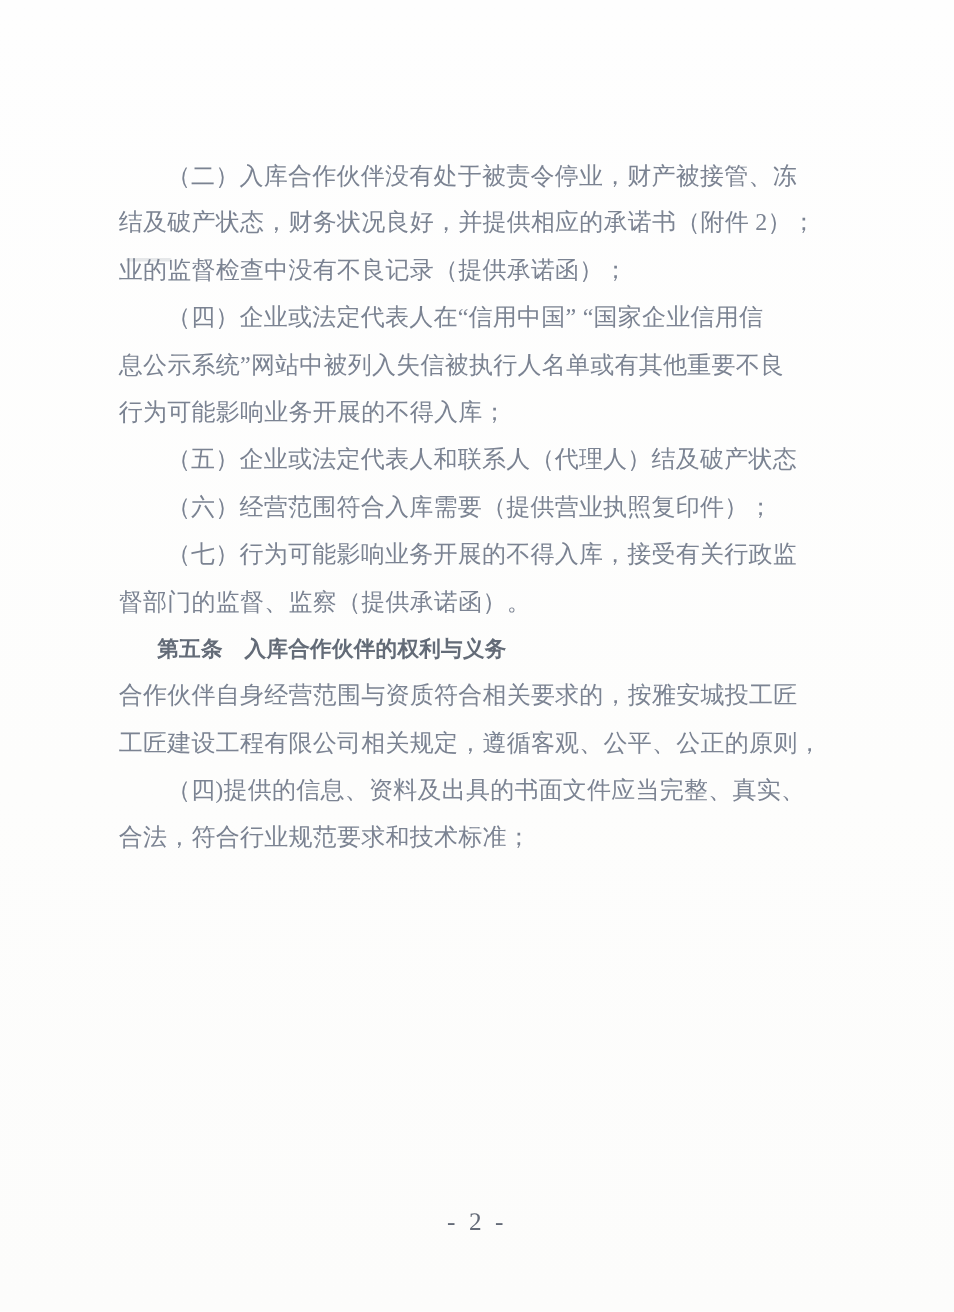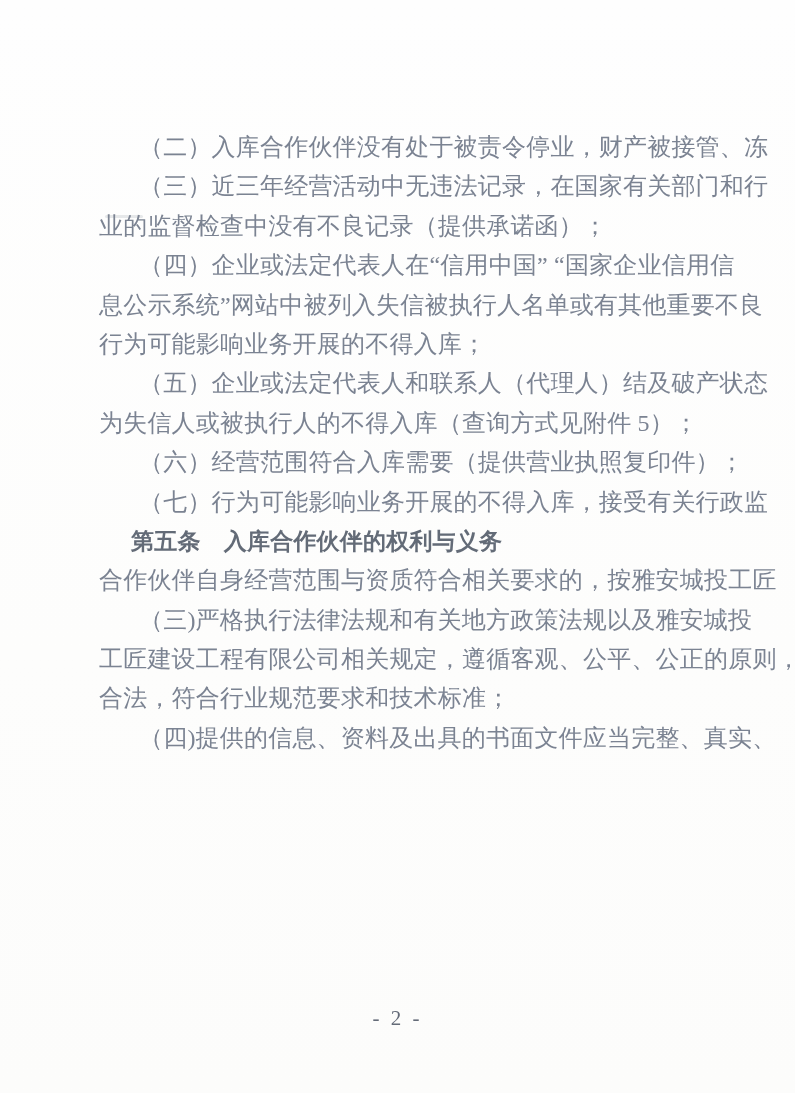--- a/index.html
+++ b/index.html
@@ -21,35 +21,35 @@
   }
   .doc-body {
     position: absolute;
     left: 99px;
     top: 128px;
     width: 616px;
   }
   .doc-line {
     height: 39.4px;
     line-height: 39.4px;
-    font-size: 24px;
+    font-size: 20px;
     color: #7b8392;
     white-space: nowrap;
     letter-spacing: 0.2px;
     font-family: "Liberation Serif", serif;
   }
   .doc-line.indent {
     padding-left: 40px;
   }
   .doc-line.heading {
     padding-left: 32px;
     font-family: "Liberation Sans", sans-serif;
     font-weight: bold;
     color: #636b77;
-    font-size: 23px;
+    font-size: 18px;
   }
   .page-number {
     position: absolute;
     top: 1006px;
     left: 0;
     width: 795px;
     text-align: center;
     font-size: 21px;
     color: #646b78;
     letter-spacing: 3px;
@@ -66,30 +66,29 @@
     border-radius: 2px;
   }
 </style>
 </head>
 <body>
 
 <div class="page">
   <div class="scan-artifact"></div>
   <div class="doc-body">
       <div class="doc-line indent">（二）入库合作伙伴没有处于被责令停业，财产被接管、冻</div>
-      <div class="doc-line indent">（三）近三年经营活动中无违法记录，在国家有关部门和行</div>
+      <div class="doc-line">结及破产状态，财务状况良好，并提供相应的承诺书（附件 2）；</div>
       <div class="doc-line">业的监督检查中没有不良记录（提供承诺函）；</div>
       <div class="doc-line indent">（四）企业或法定代表人在“信用中国” “国家企业信用信</div>
       <div class="doc-line">息公示系统”网站中被列入失信被执行人名单或有其他重要不良</div>
       <div class="doc-line">行为可能影响业务开展的不得入库；</div>
       <div class="doc-line indent">（五）企业或法定代表人和联系人（代理人）结及破产状态</div>
-      <div class="doc-line">为失信人或被执行人的不得入库（查询方式见附件 5）；</div>
       <div class="doc-line indent">（六）经营范围符合入库需要（提供营业执照复印件）；</div>
       <div class="doc-line indent">（七）行为可能影响业务开展的不得入库，接受有关行政监</div>
+      <div class="doc-line">督部门的监督、监察（提供承诺函）。</div>
       <div class="doc-line indent heading">第五条　入库合作伙伴的权利与义务</div>
       <div class="doc-line">合作伙伴自身经营范围与资质符合相关要求的，按雅安城投工匠</div>
-      <div class="doc-line indent">（三)严格执行法律法规和有关地方政策法规以及雅安城投</div>
       <div class="doc-line">工匠建设工程有限公司相关规定，遵循客观、公平、公正的原则，</div>
+      <div class="doc-line indent">（四)提供的信息、资料及出具的书面文件应当完整、真实、</div>
       <div class="doc-line">合法，符合行业规范要求和技术标准；</div>
-      <div class="doc-line indent">（四)提供的信息、资料及出具的书面文件应当完整、真实、</div>
     </div>
   <div class="page-number">- 2 -</div>
 </div>
 
 </body></html>

